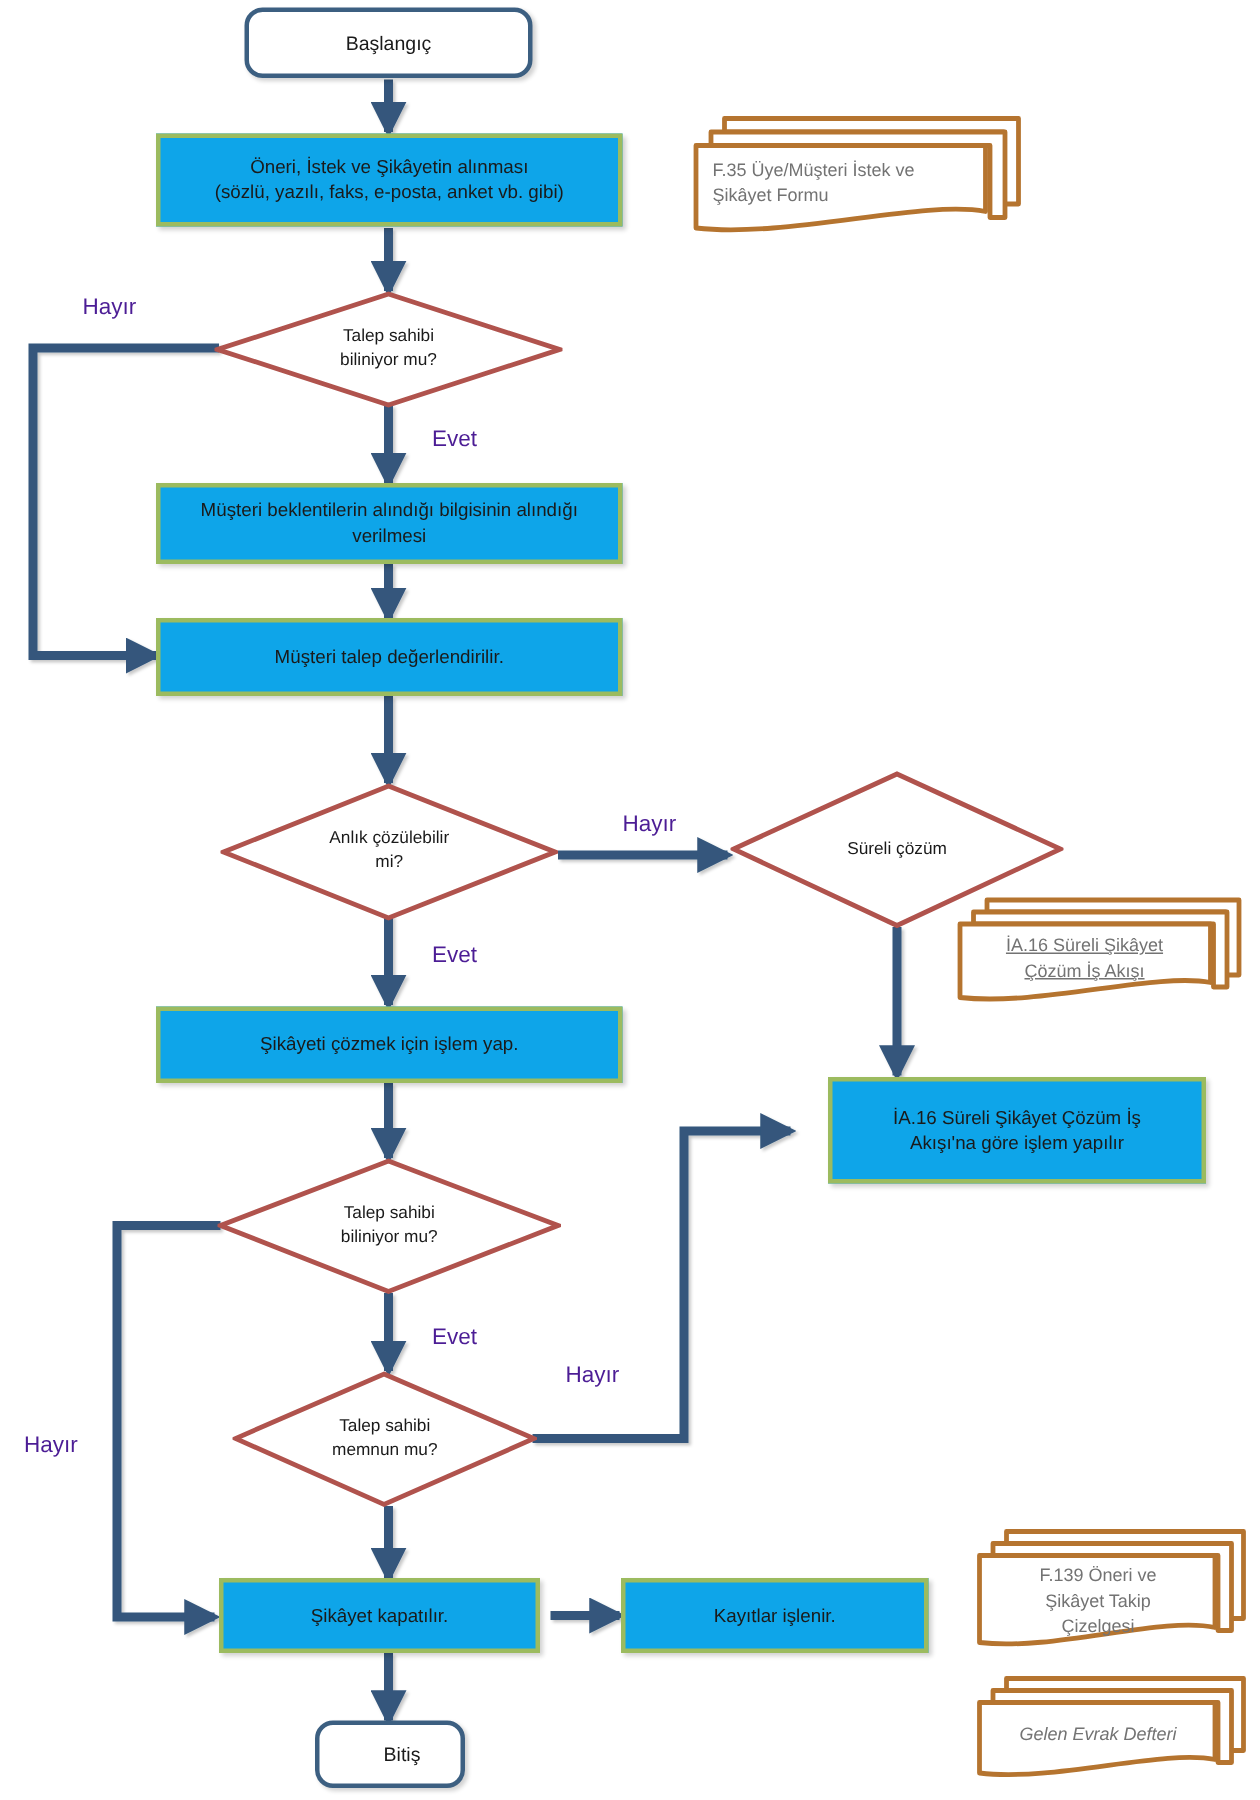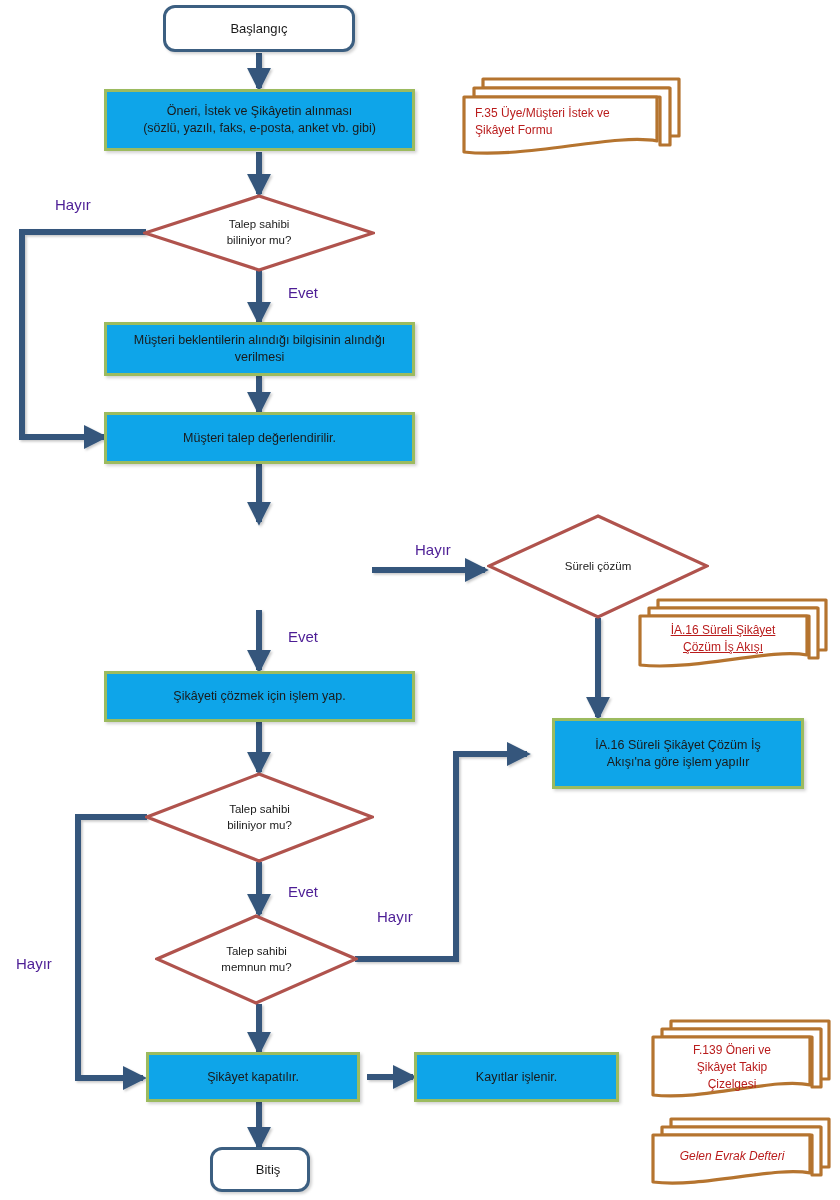--- a/index.html
+++ b/index.html
@@ -60,21 +60,21 @@
     padding:0 6px;
   }
   
   .multidoc{position:absolute;}
   .multidoc svg{position:absolute;left:0;top:0;}
   .multidoc .mtext{
     position:absolute;
     z-index:3;
     text-align:left;
     font-size:12px;
-    color:#b91c1c;
+    color:#737373;
     line-height:1.4;
     white-space:pre-line;
   }
   .multidoc .mtext.center{text-align:center;}
   
   .edge-label{
     position:absolute;
     font-size:15px;
     color:#4c1d95;
     white-space:nowrap;
@@ -164,20 +164,27 @@
 
   <div class="node process" style="left:104px; top:322px; width:311px; height:54px;">
     <span>Müşteri beklentilerin alındığı bilgisinin alındığı
 verilmesi</span>
   </div>
 
   <div class="node process" style="left:104px; top:412px; width:311px; height:52px;">
     <span>Müşteri talep değerlendirilir.</span>
   </div>
 
+  <div class="decision" style="left:147px; top:522px; width:225px; height:92px;">
+    <svg width="225" height="92" viewBox="0 0 225 92" xmlns="http://www.w3.org/2000/svg">
+      <polygon points="112,2 223,46 112,90 2,46" fill="#ffffff" stroke="#b0534d" stroke-width="3.2" stroke-linejoin="miter"></polygon>
+    </svg>
+    <span class="dtext">Anlık çözülebilir
+mi?</span>
+  </div>
 
   <div class="decision" style="left:487px; top:514px; width:222px; height:105px;">
     <svg width="222" height="105" viewBox="0 0 222 105" xmlns="http://www.w3.org/2000/svg">
       <polygon points="111,2 220,52 111,103 2,52" fill="#ffffff" stroke="#b0534d" stroke-width="3.2" stroke-linejoin="miter"></polygon>
     </svg>
     <span class="dtext">Süreli çözüm</span>
   </div>
 
   <div class="multidoc" style="left:632px; top:592px; width:202px; height:82px;">
     <svg width="202" height="82" viewBox="0 0 202 82" xmlns="http://www.w3.org/2000/svg">

